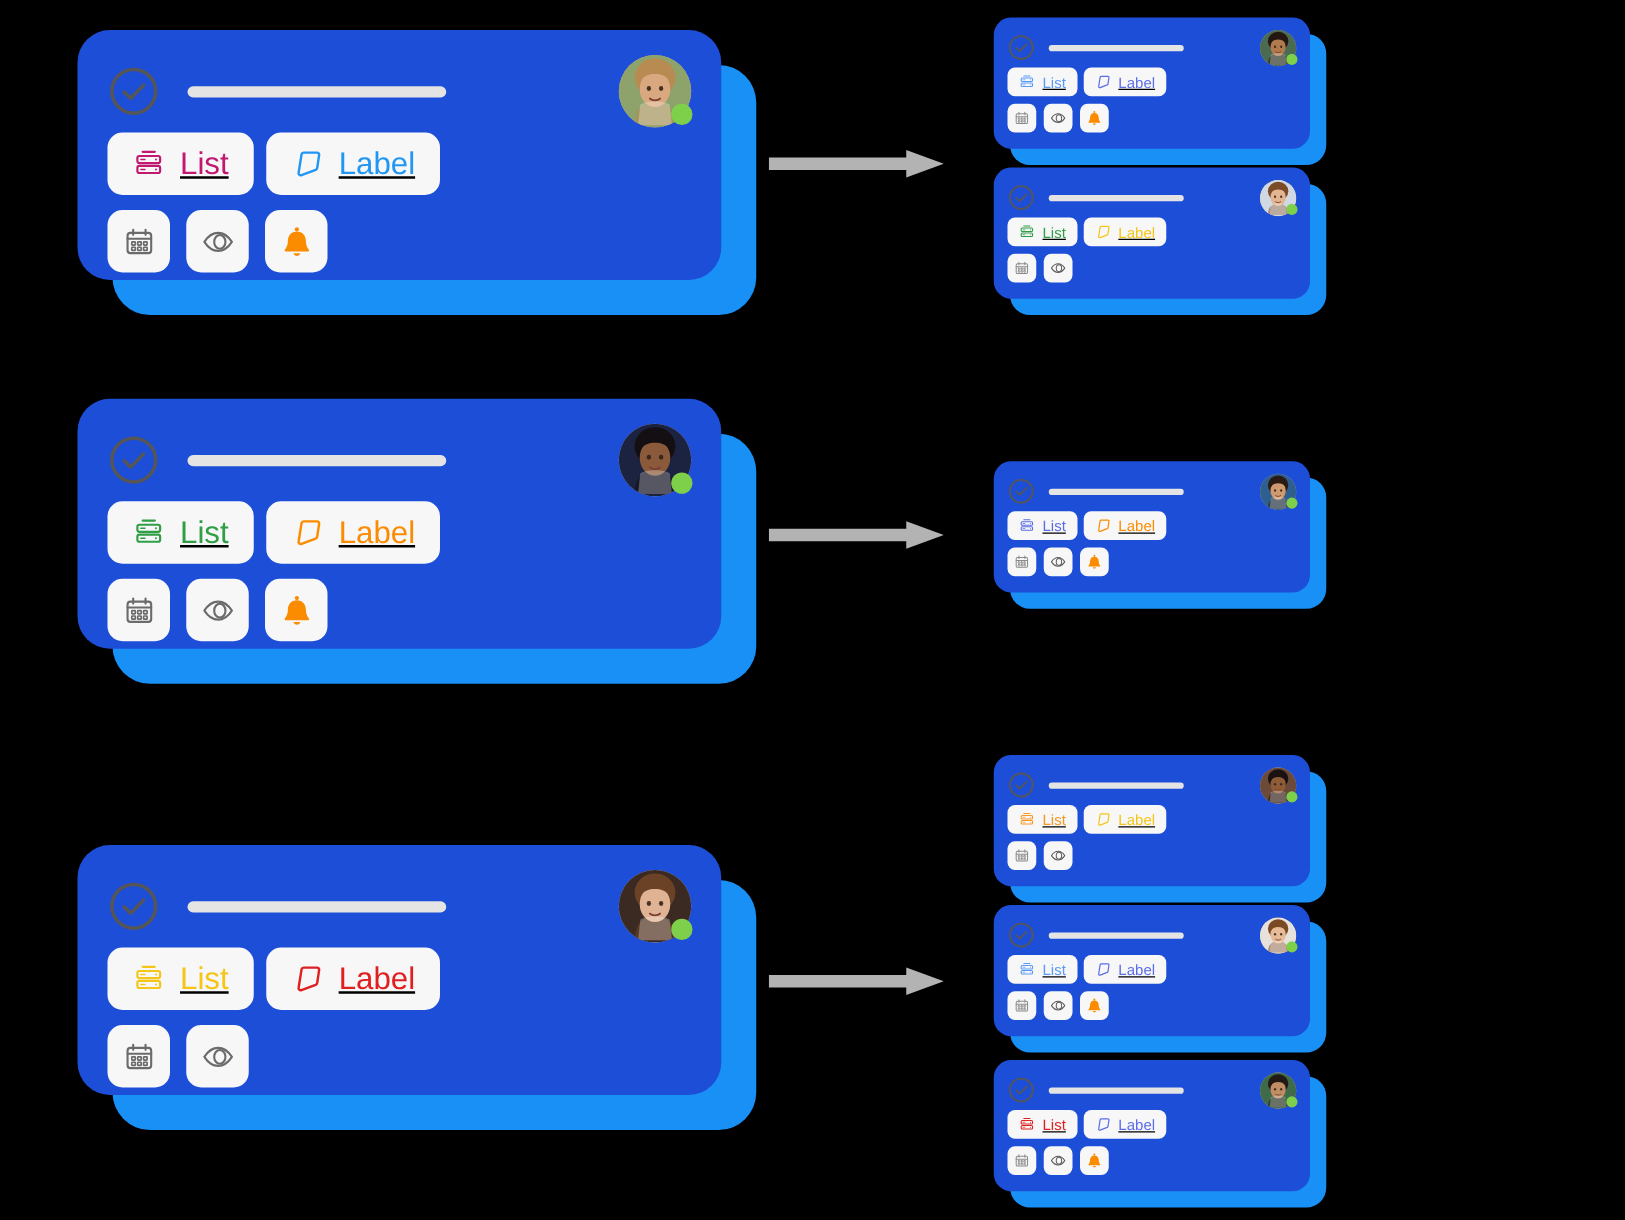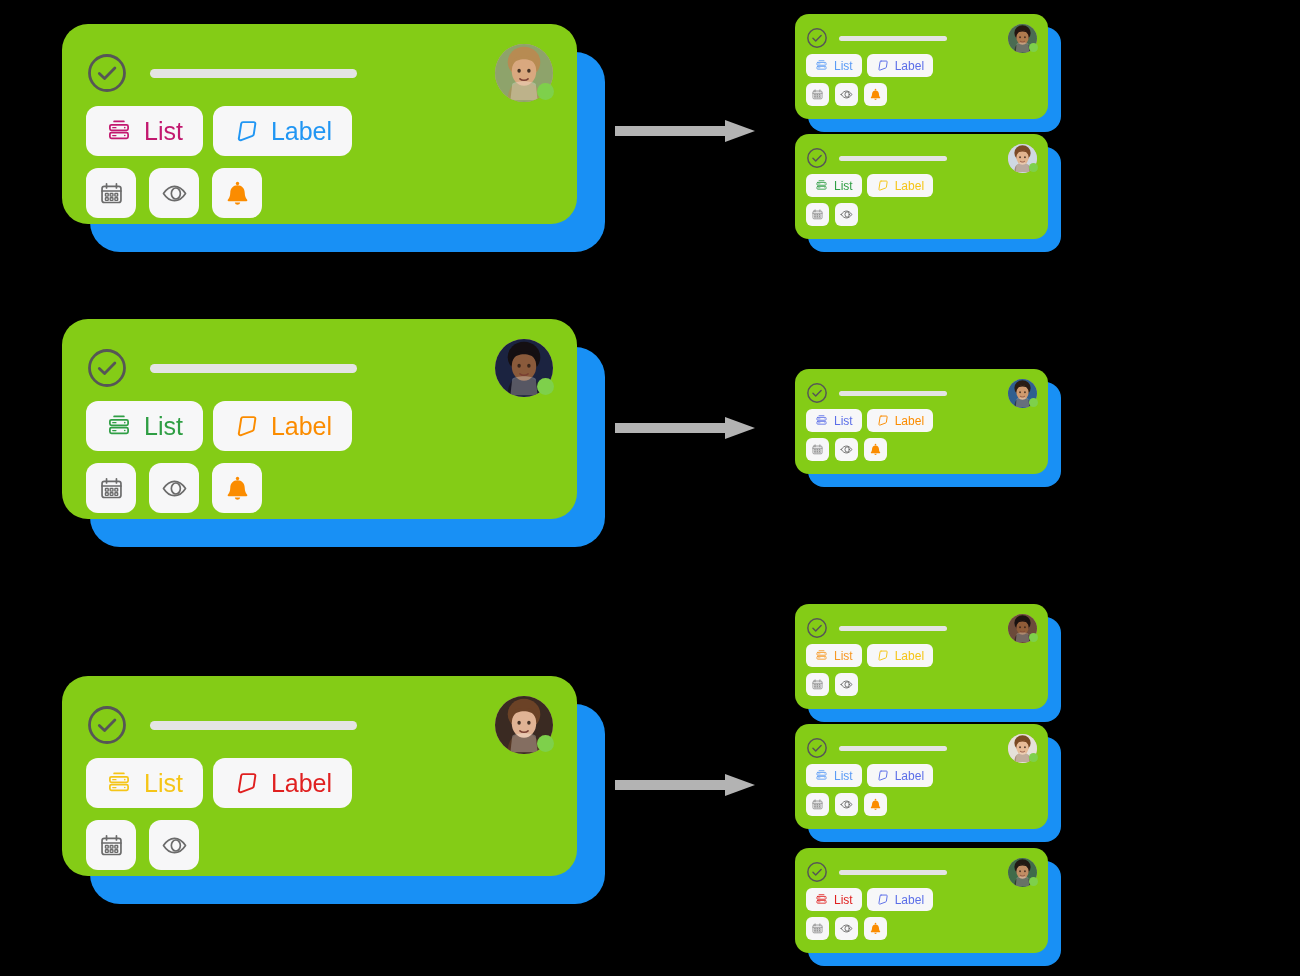--- a/index.html
+++ b/index.html
@@ -29,22 +29,23 @@
     width: 100%;
     height: 100%;
     background: #1890f5;
     border-radius: 22px;
   }
 
   .card {
     position: relative;
     width: 100%;
     height: 100%;
-    background: #84cc16;
+    background: #1d4ed8;
     border-radius: 20px;
+    text-decoration: underline;
   }
 
   
   .card-wrap.large { width: 515px; height: 200px; }
   .card-wrap.large .card-shadow { border-radius: 30px; left: 28px; top: 28px; }
   .card-wrap.large .card { border-radius: 26px; }
 
   .large .card-head {
     display: flex;
     align-items: center;

